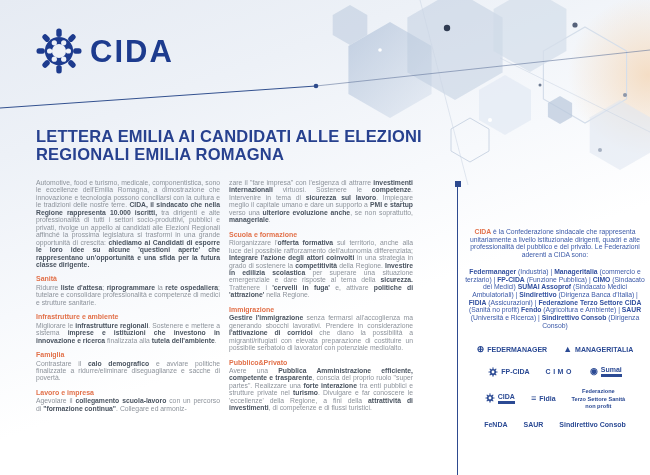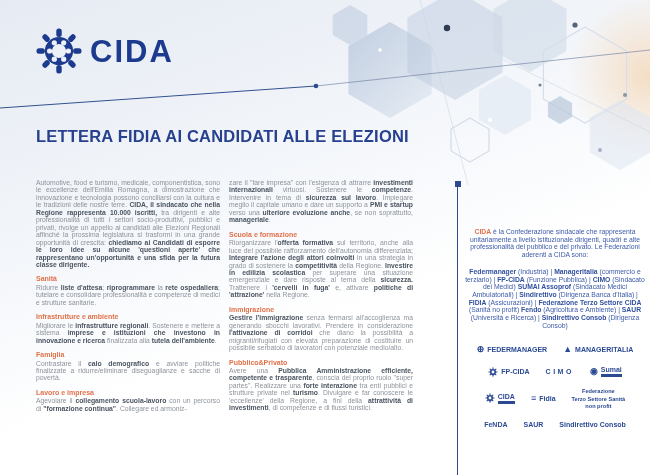--- a/index.html
+++ b/index.html
@@ -93,21 +93,22 @@
         <circle cx="17.5" cy="29.8" r="2.5"></circle>
       <circle cx="13" cy="22" r="2.5"></circle>
         <circle cx="17.5" cy="14.2" r="2.5"></circle>
         <circle cx="26.5" cy="14.2" r="2.5"></circle>
     </g>
   </svg>
   <span class="brand-wordmark">CIDA</span>
 </div>
 
 <div class="page-title">
-  <div>LETTERA FIDIA AI CANDIDATI ALLE ELEZIONI</div>
+  <div>LETTERA EMILIA AI CANDIDATI ALLE ELEZIONI</div>
+  <div>REGIONALI EMILIA ROMAGNA</div>
 </div>
 
 <div class="col col1">
     <p class="para"><span>Automotive, food e turismo, medicale, componentistica, sono le eccellenze dell'Emilia Romagna, a dimostrazione che innovazione e tecnologia possono conciliarsi con la cultura e le tradizioni delle nostre terre. </span><span class="b">CIDA, il sindacato che nella Regione rappresenta 10.000 iscritti,</span><span> tra dirigenti e alte professionalità di tutti i settori socio-produttivi, pubblici e privati, rivolge un appello ai candidati alle Elezioni Regionali affinché la prossima legislatura si trasformi in una grande opportunità di crescita: </span><span class="b">chiediamo ai Candidati di esporre le loro idee su alcune 'questioni aperte' che rappresentano un'opportunità e una sfida per la futura classe dirigente.</span></p>
     <div class="sec-h">Sanità</div>
     <p class="para"><span>Ridurre </span><span class="b">liste d'attesa</span><span>; </span><span class="b">riprogrammare</span><span> la </span><span class="b">rete ospedaliera</span><span>; tutelare e consolidare professionalità e competenze di medici e strutture sanitarie.</span></p>
     <div class="sec-h">Infrastrutture e ambiente</div>
     <p class="para"><span>Migliorare le </span><span class="b">infrastrutture regionali</span><span>. Sostenere e mettere a sistema </span><span class="b">imprese e istituzioni che investono in innovazione e ricerca</span><span> finalizzata alla </span><span class="b">tutela dell'ambiente</span><span>.</span></p>
     <div class="sec-h">Famiglia</div>
     <p class="para"><span>Contrastare il </span><span class="b">calo demografico</span><span> e avviare politiche finalizzate a ridurre/eliminare diseguaglianze e sacche di povertà.</span></p>

